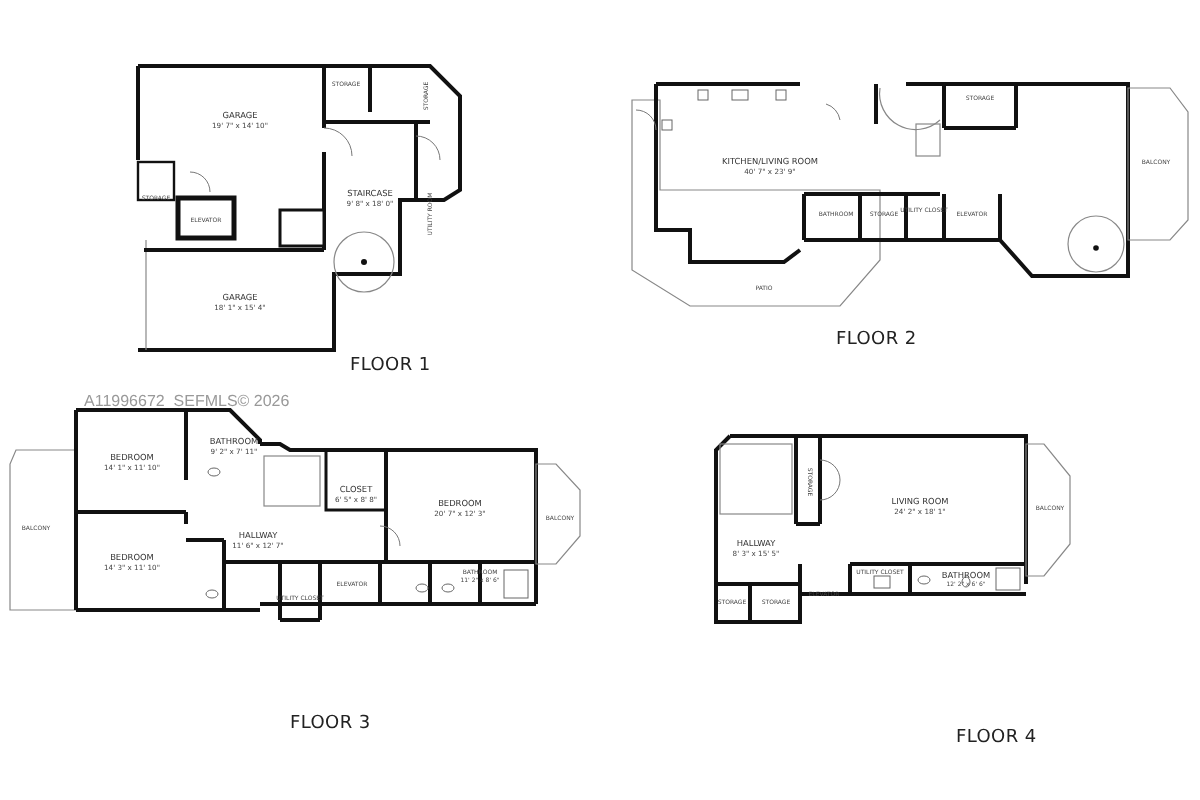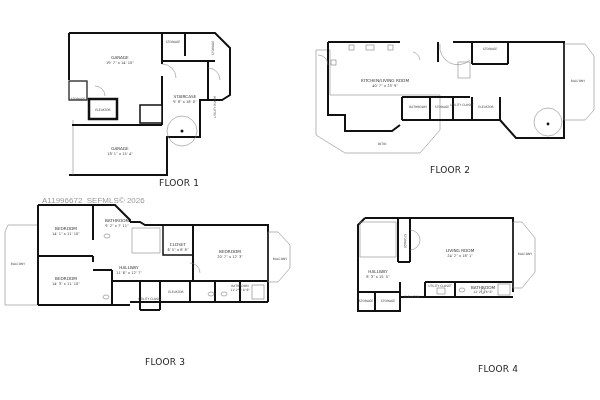--- a/index.html
+++ b/index.html
@@ -192,16 +192,16 @@
     <text class="room-name" x="483" y="289">BATHROOM</text>
     <text class="small-label" x="483" y="293">12' 2" x 6' 6"</text>
     <text class="small-label" x="412" y="298">ELEVATOR</text>
     <text class="small-label" x="525" y="255">BALCONY</text>
     <text class="small-label" x="366" y="302">STORAGE</text>
     <text class="small-label" x="388" y="302">STORAGE</text>
     <text class="small-label" x="440" y="287">UTILITY CLOSET</text>
   </g>
 </svg>
 
-<div class="floor-label" style="left:120px; top:178px;padding-left:39px;">FLOOR 1</div>
-<div class="floor-label" style="left:430px; top:165px;text-align:right;">FLOOR 2</div>
+<div class="floor-label" style="left:136px; top:178px;padding-left:39px;">FLOOR 1</div>
+<div class="floor-label" style="left:418px; top:165px;text-align:right;">FLOOR 2</div>
 <div class="floor-label" style="left:130px; top:357px;padding-left:15px;">FLOOR 3</div>
 <div class="floor-label" style="left:430px; top:364px;margin-left:48px;">FLOOR 4</div>
 
 </body></html>

